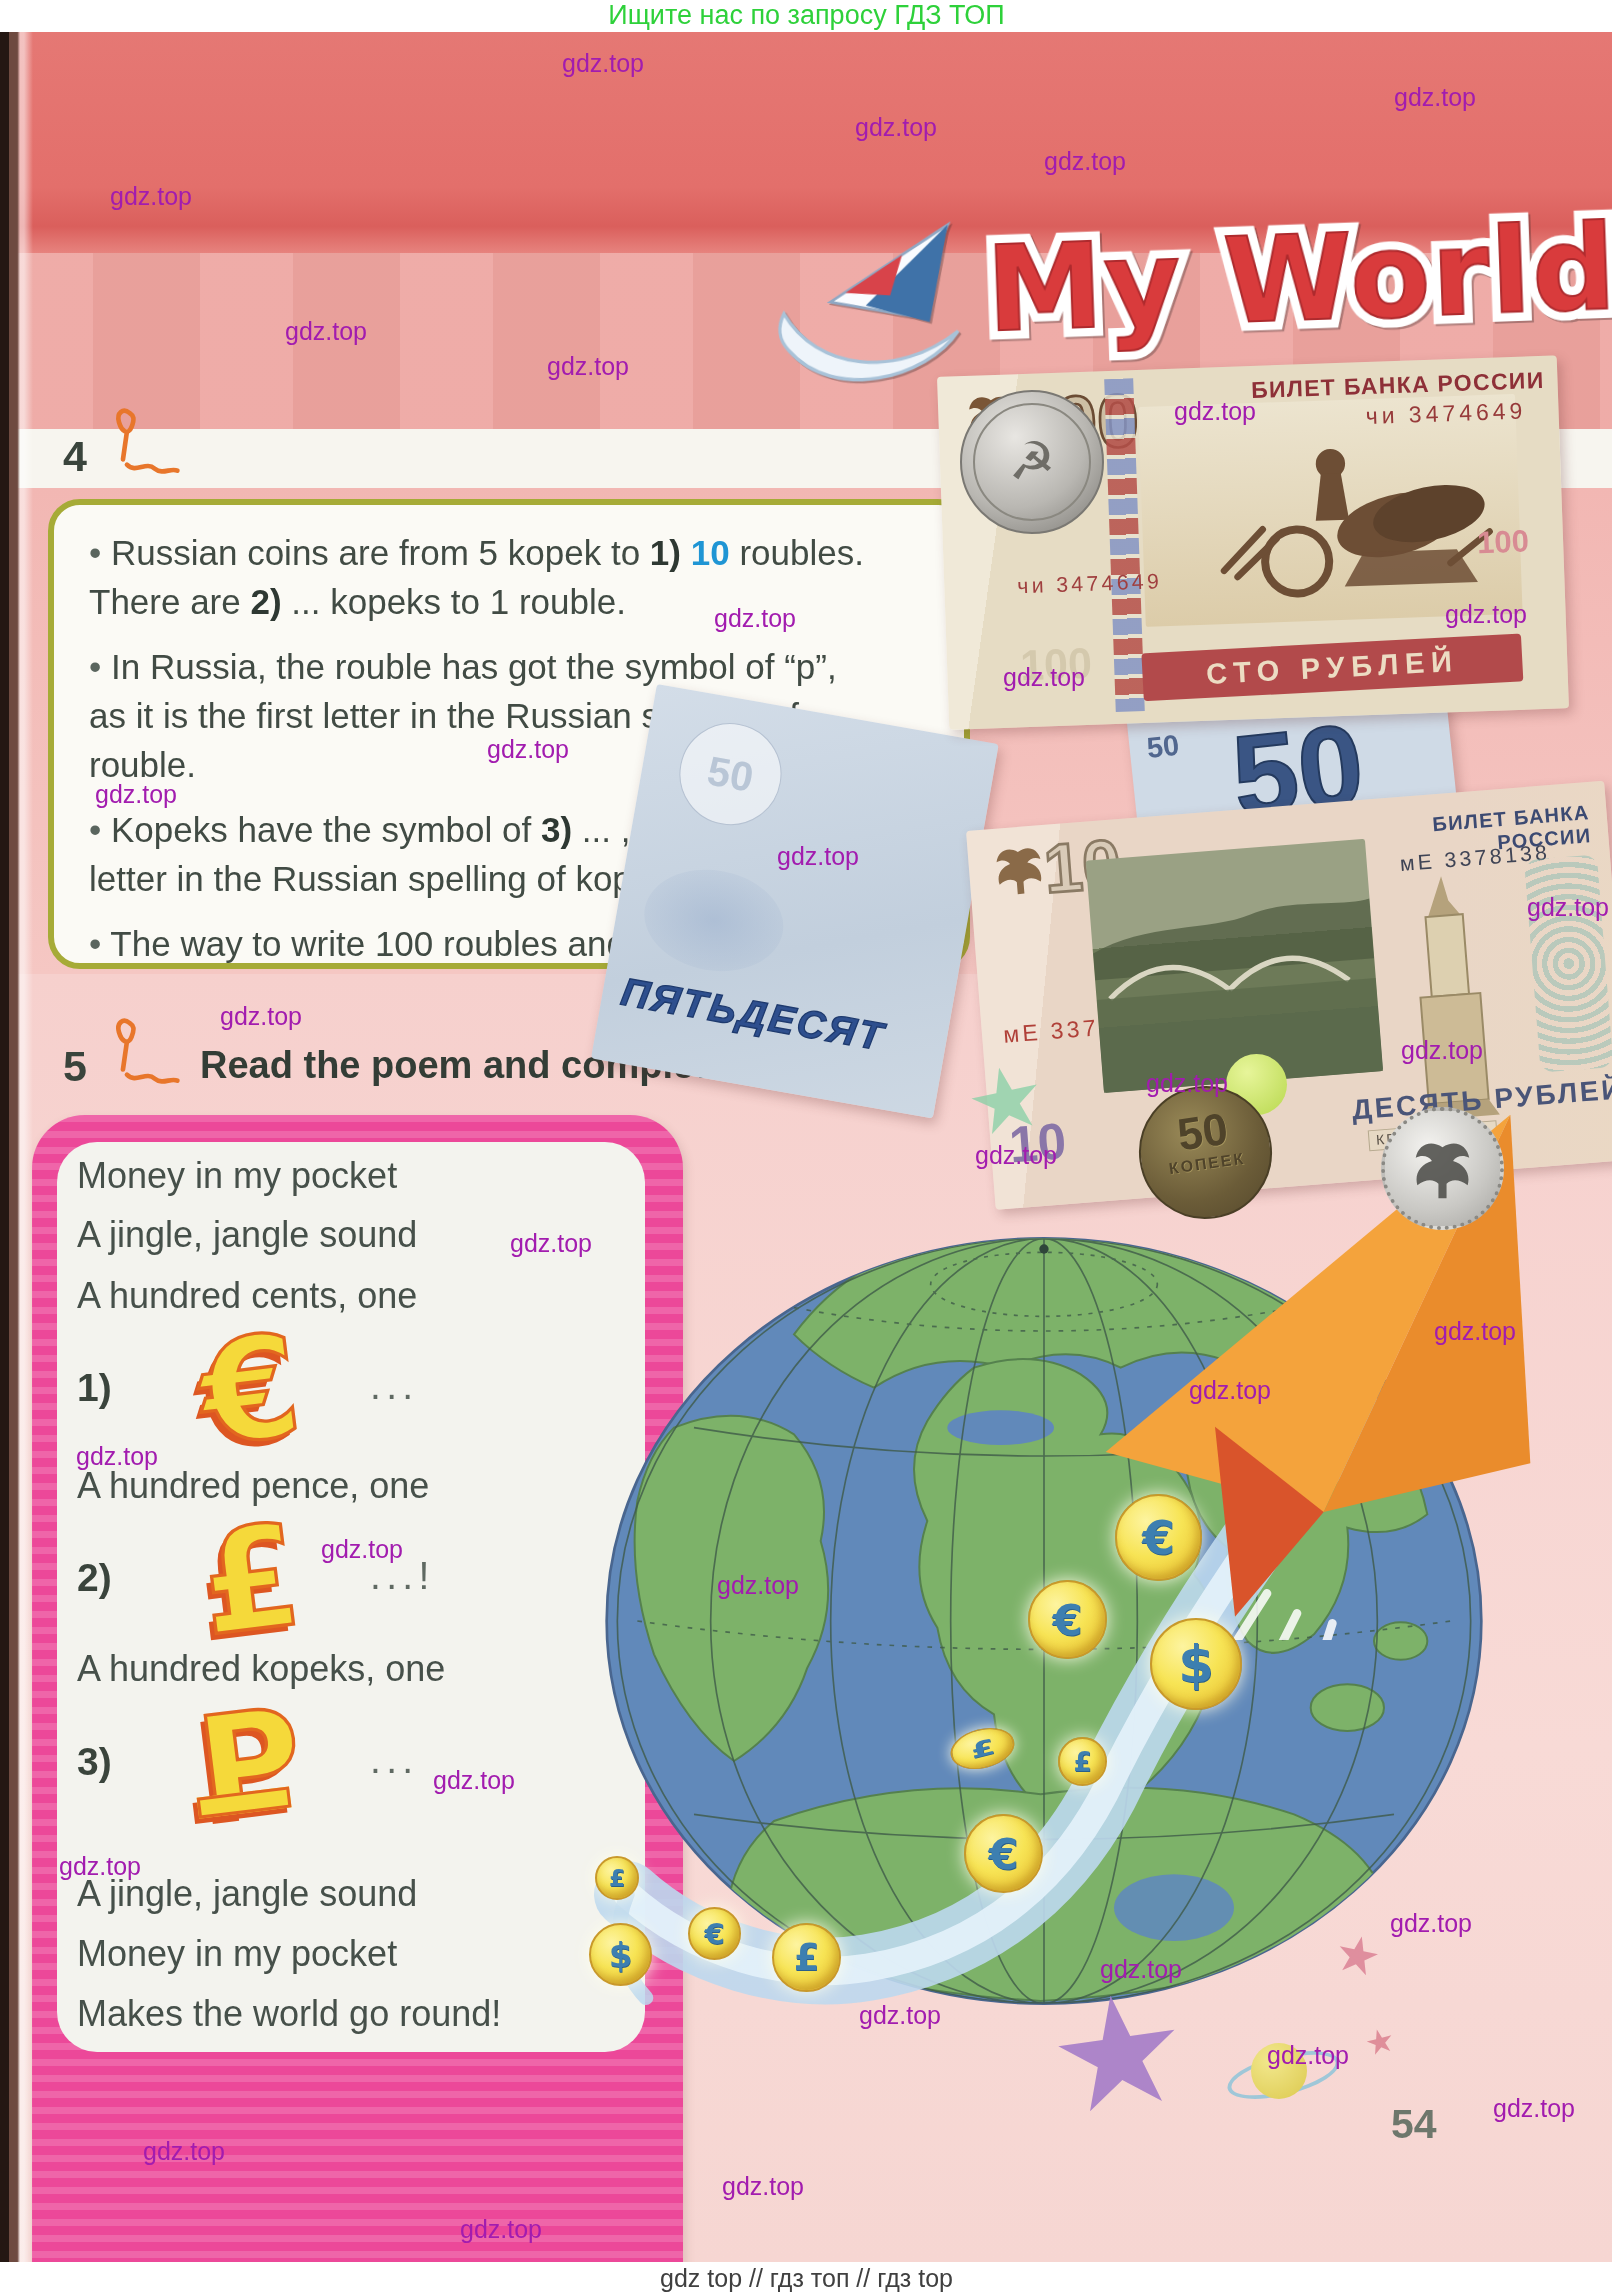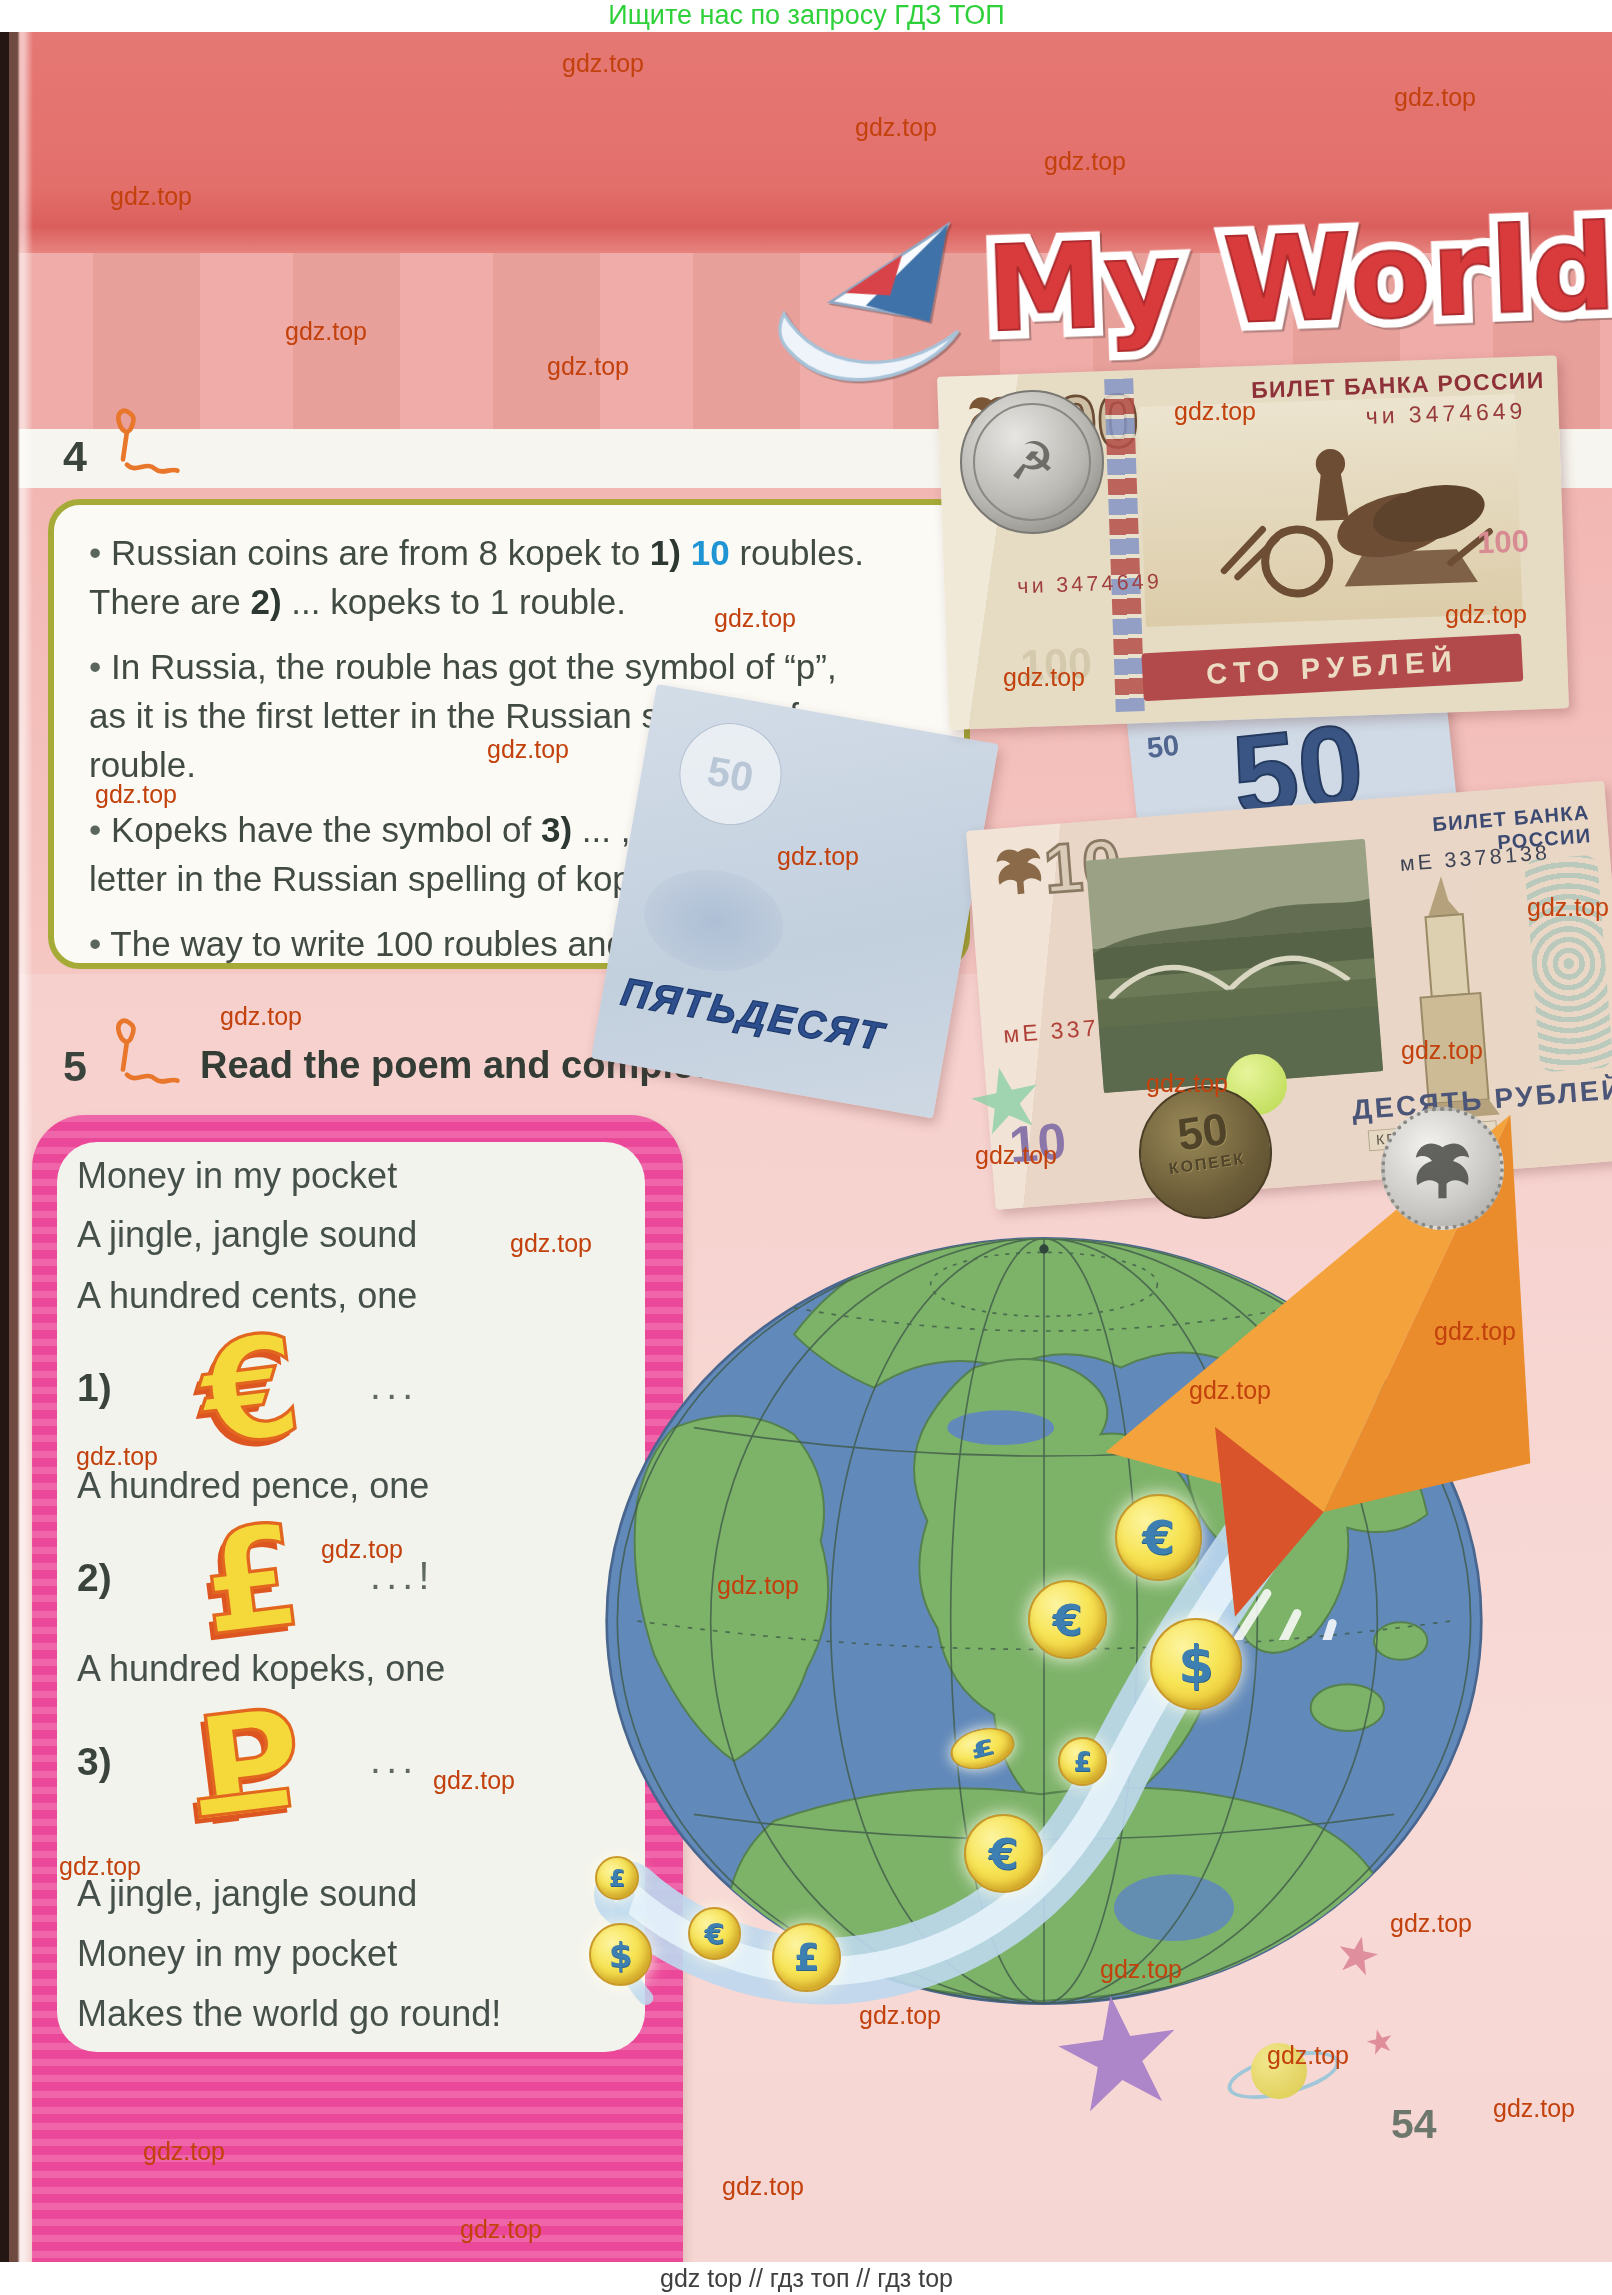--- a/index.html
+++ b/index.html
@@ -19,21 +19,21 @@
   .band-top{top:0;height:221px;background:linear-gradient(180deg,#e57874 0%,#e36f6b 70%,#da5f5c 88%,#e7837e 100%);}
   .band-mid{top:221px;height:176px;background:#eda39e;}
   .band-mid:after{content:"";position:absolute;inset:0;background:repeating-linear-gradient(90deg,rgba(255,255,255,.10) 0 93px,rgba(0,0,0,0.02) 93px 200px);}
   .strip-title4{top:397px;height:59px;background:#f7f5ef;}
   .band-3{top:456px;height:486px;background:linear-gradient(180deg,#f2b7b3,#f5c7c3);}
   .band-4{top:942px;height:1288px;background:linear-gradient(180deg,#f6d0cd,#f8dad6 60%,#f6d6d2);}
   .spine{left:0;top:32px;width:33px;height:2230px;z-index:8;
          background:linear-gradient(90deg,#241713 0 9.3px,#6e4a40 9.3px 17.3px,rgba(255,255,255,.55) 20px 24px,rgba(255,255,255,0) 33px);}
 
   
-  .wm{position:absolute;font-size:25px;color:#c2410c;z-index:9;white-space:nowrap;}
+  .wm{position:absolute;font-size:25px;color:#a21caf;z-index:9;white-space:nowrap;}
 
   
   .logo{left:767px;top:193px;width:814px;height:207px;transform:rotate(-2deg);z-index:2;
         filter:drop-shadow(2px 2.7px 0.7px rgba(60,40,40,.35));}
   .logo-words{position:absolute;left:220px;top:6.7px;width:587px;height:173px;}
   .logo-layer{position:absolute;left:0;top:0;white-space:nowrap;font-family:"DejaVu Sans",sans-serif;
               font-weight:800;font-size:117px;line-height:167px;letter-spacing:1.3px;}
   .logo-back{color:#ffffff;-webkit-text-stroke:18.7px #ffffff;}
   .logo-front{color:#d93b3c;-webkit-text-stroke:2px #ae2a2d;}
 
@@ -170,21 +170,21 @@
     </div>
   </div>
 
   <div class="abs ex-num" style="left:63px;top:432px;z-index:2">4</div>
   <svg class="abs pen-icon" style="left:107px;top:405px;z-index:2" width="93" height="73" viewBox="0 0 140 110">
     <path d="M34,12 C24,4 14,12 18,26 C22,40 32,46 37,33 C42,20 40,16 34,12 Z M30,40 L24,82" fill="none" stroke="#e8762b" stroke-width="7" stroke-linecap="round"></path>
     <path d="M30,90 C44,104 58,84 72,96 C84,106 96,94 106,99" fill="none" stroke="#e8762b" stroke-width="7" stroke-linecap="round"></path>
   </svg>
 
   <div class="abs ex4-box">
-    <div class="b-line b-first"><span>Russian coins are from 8 kopek to </span><span class="seg-b">1) </span><span class="seg-ans">10</span><span> roubles.</span></div>
+    <div class="b-line b-first"><span>Russian coins are from 5 kopek to </span><span class="seg-b">1) </span><span class="seg-ans">10</span><span> roubles.</span></div>
     <div class="b-line"><span>There are </span><span class="seg-b">2)</span><span> ... kopeks to 1 rouble.</span></div>
     <div class="b-line b-first b-gap"><span>In Russia, the rouble has got the symbol of “р”,</span></div>
     <div class="b-line"><span>as it is the first letter in the Russian spelling of</span></div>
     <div class="b-line"><span>rouble.</span></div>
     <div class="b-line b-first b-gap"><span>Kopeks have the symbol of </span><span class="seg-b">3)</span><span> ... , as it is the first</span></div>
     <div class="b-line"><span>letter in the Russian spelling of kopek.</span></div>
     <div class="b-line b-first b-gap"><span>The way to write 100 roubles and 50 kopeks is </span><span class="seg-b">4)</span><span> ... .</span></div>
   </div>
 
   <div class="abs note note50a">

